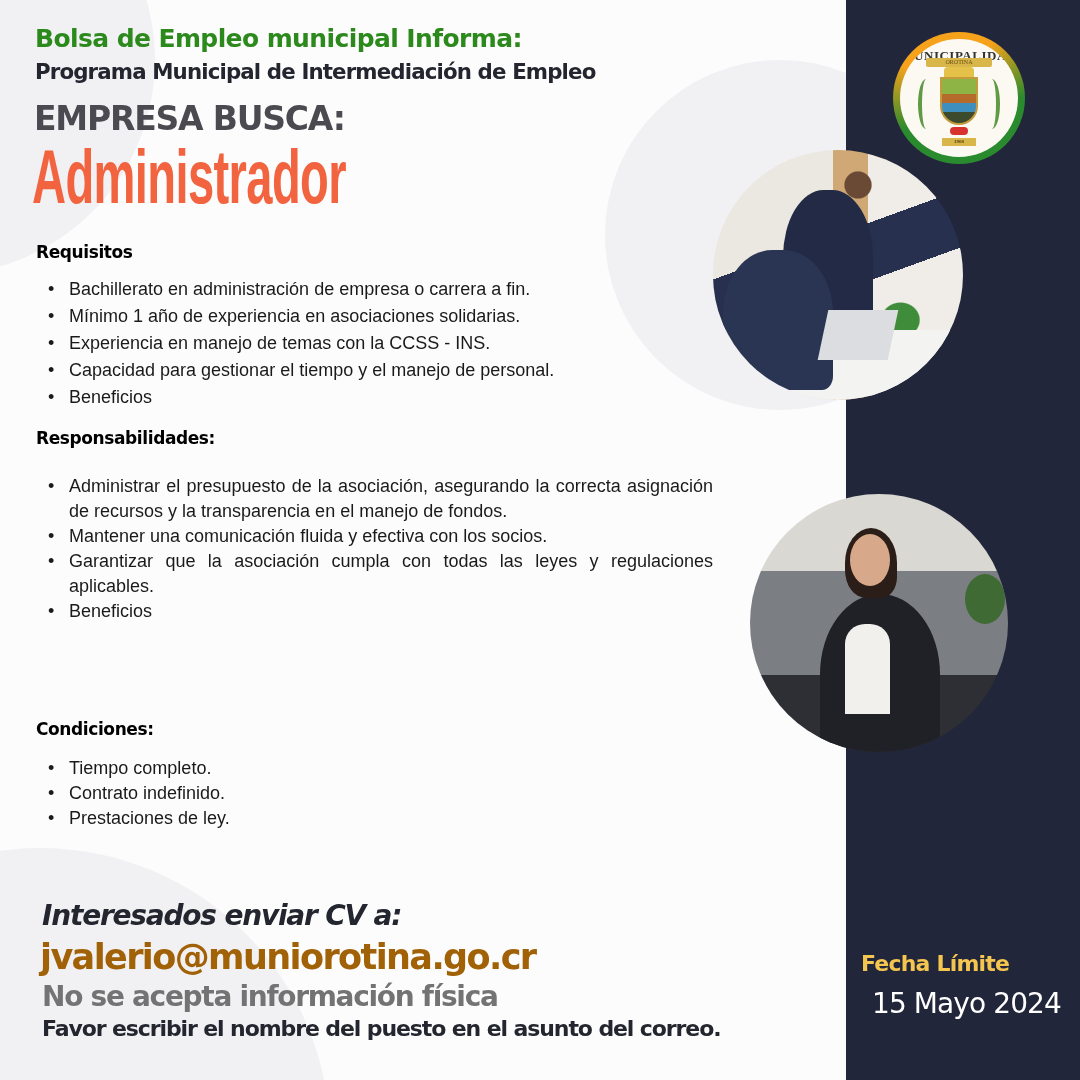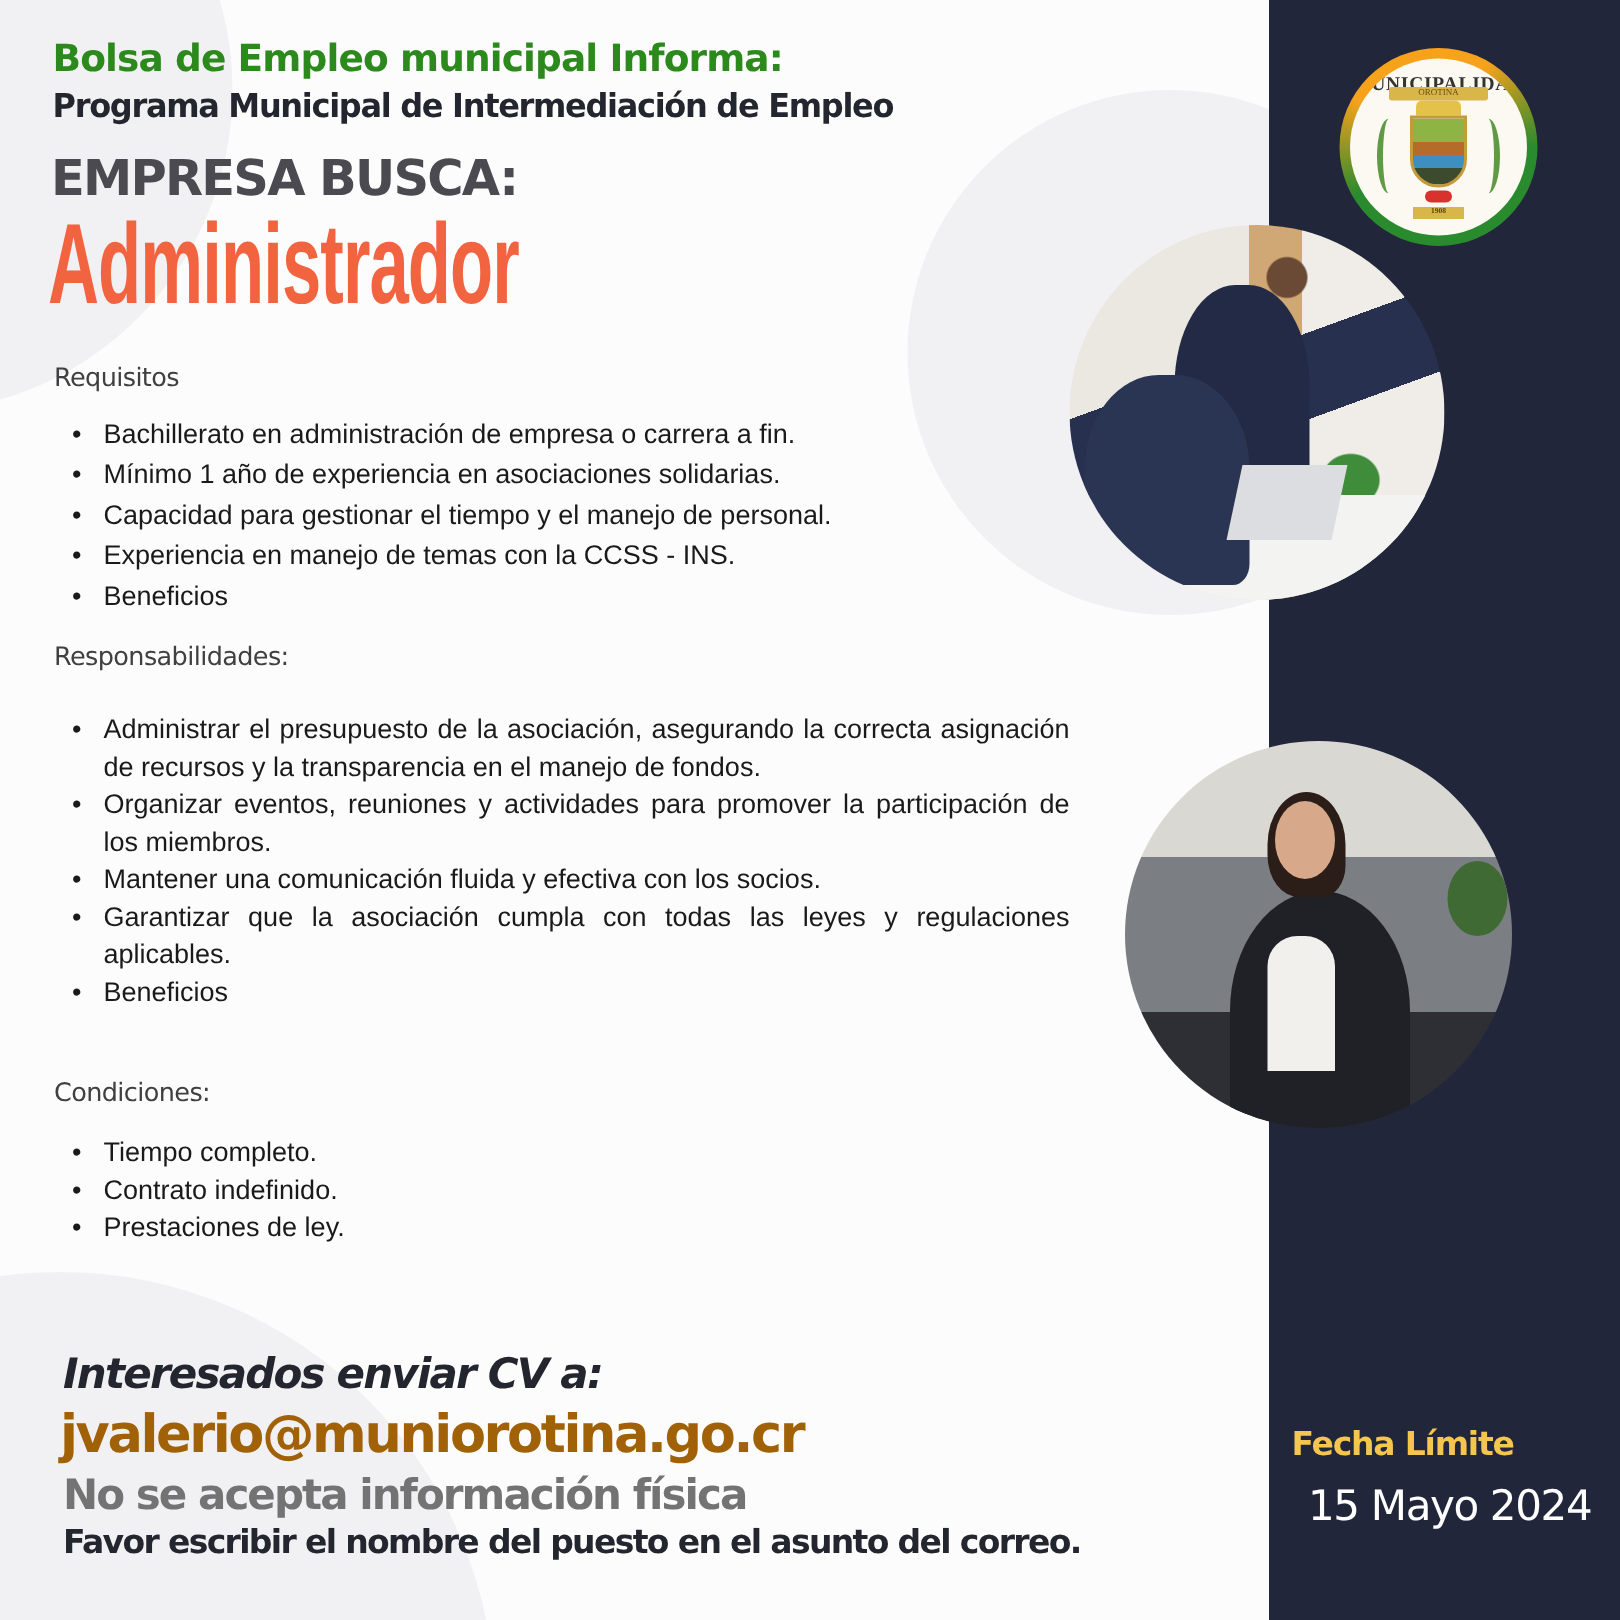--- a/index.html
+++ b/index.html
@@ -46,21 +46,21 @@
   #photo-woman .face { position: absolute; left: 100px; top: 40px; width: 40px; height: 52px; background: #d7a98a; border-radius: 50%; }
   #photo-woman .hair { position: absolute; left: 95px; top: 34px; width: 52px; height: 70px; background: #2b1d17; border-radius: 50% 50% 30% 40%; }
   #photo-woman .plant { position: absolute; left: 215px; top: 80px; width: 40px; height: 50px; background: #3f6a34; border-radius: 50%; }
 
   .t { position: absolute; white-space: nowrap; }
   .hdr1 { left: 35px; top: 24px; font-size: 25px; font-weight: bold; color: #2c8a1d; letter-spacing: -0.6px; font-family: "DejaVu Sans", sans-serif; }
   .hdr2 { left: 35px; top: 59px; font-size: 22px; font-weight: bold; color: #24262f; letter-spacing: -0.9px; font-family: "DejaVu Sans", sans-serif; transform: scaleX(0.97); transform-origin: left; }
   .hdr3 { left: 34px; top: 99px; font-size: 33px; font-weight: bold; color: #4b4a50; letter-spacing: -1.2px; font-family: "DejaVu Sans", sans-serif; }
   .title { left: 32px; top: 139px; font-size: 76px; font-weight: bold; color: #f26440; letter-spacing: -1px; transform: scaleX(0.62); transform-origin: left top; line-height: 1; font-family: "Liberation Sans", sans-serif; }
 
-  .sec { position: absolute; left: 36px; font-size: 17px; font-weight: normal; color: #404040; font-family: "DejaVu Sans", sans-serif; letter-spacing: -0.4px; }
+  .sec { position: absolute; left: 36px; font-size: 17px; font-weight: bold; color: #000000; font-family: "DejaVu Sans", sans-serif; letter-spacing: -0.4px; }
   ul.list { position: absolute; left: 48px; list-style: none; font-size: 18px; color: #1a1a1a; font-family: "Liberation Sans", sans-serif; }
   ul.list li { position: relative; padding-left: 21px; }
   ul.list li::before { content: "•"; position: absolute; left: 0; top: 0; }
   #req-list { top: 278px; }
   #req-list li { height: 27px; line-height: 22px; }
   #resp-list { top: 474px; width: 665px; }
   #resp-list li { line-height: 25px; text-align: justify; text-align-last: left; }
   #cond-list { top: 756px; }
   #cond-list li { line-height: 25px; }
 
@@ -110,29 +110,28 @@
 
 <div class="t hdr1">Bolsa de Empleo municipal Informa:</div>
 <div class="t hdr2">Programa Municipal de Intermediación de Empleo</div>
 <div class="t hdr3">EMPRESA BUSCA:</div>
 <div class="t title">Administrador</div>
 
 <div class="sec" style="top:242px;">Requisitos</div>
 <ul class="list" id="req-list">
   <li>Bachillerato en administración de empresa o carrera a fin.</li>
   <li>Mínimo 1 año de experiencia en asociaciones solidarias.</li>
+  <li>Experiencia en manejo de temas con la CCSS - INS.</li>
   <li>Capacidad para gestionar el tiempo y el manejo de personal.</li>
-  <li>Experiencia en manejo de temas con la CCSS - INS.</li>
   <li>Beneficios</li>
 </ul>
 
 <div class="sec" style="top:428px;">Responsabilidades:</div>
 <ul class="list" id="resp-list">
   <li>Administrar el presupuesto de la asociación, asegurando la correcta asignación de recursos y la transparencia en el manejo de fondos.</li>
-  <li>Organizar eventos, reuniones y actividades para promover la participación de los miembros.</li>
   <li>Mantener una comunicación fluida y efectiva con los socios.</li>
   <li>Garantizar que la asociación cumpla con todas las leyes y regulaciones aplicables.</li>
   <li>Beneficios</li>
 </ul>
 
 <div class="sec" style="top:719px;">Condiciones:</div>
 <ul class="list" id="cond-list">
   <li>Tiempo completo.</li>
   <li>Contrato indefinido.</li>
   <li>Prestaciones de ley.</li>

